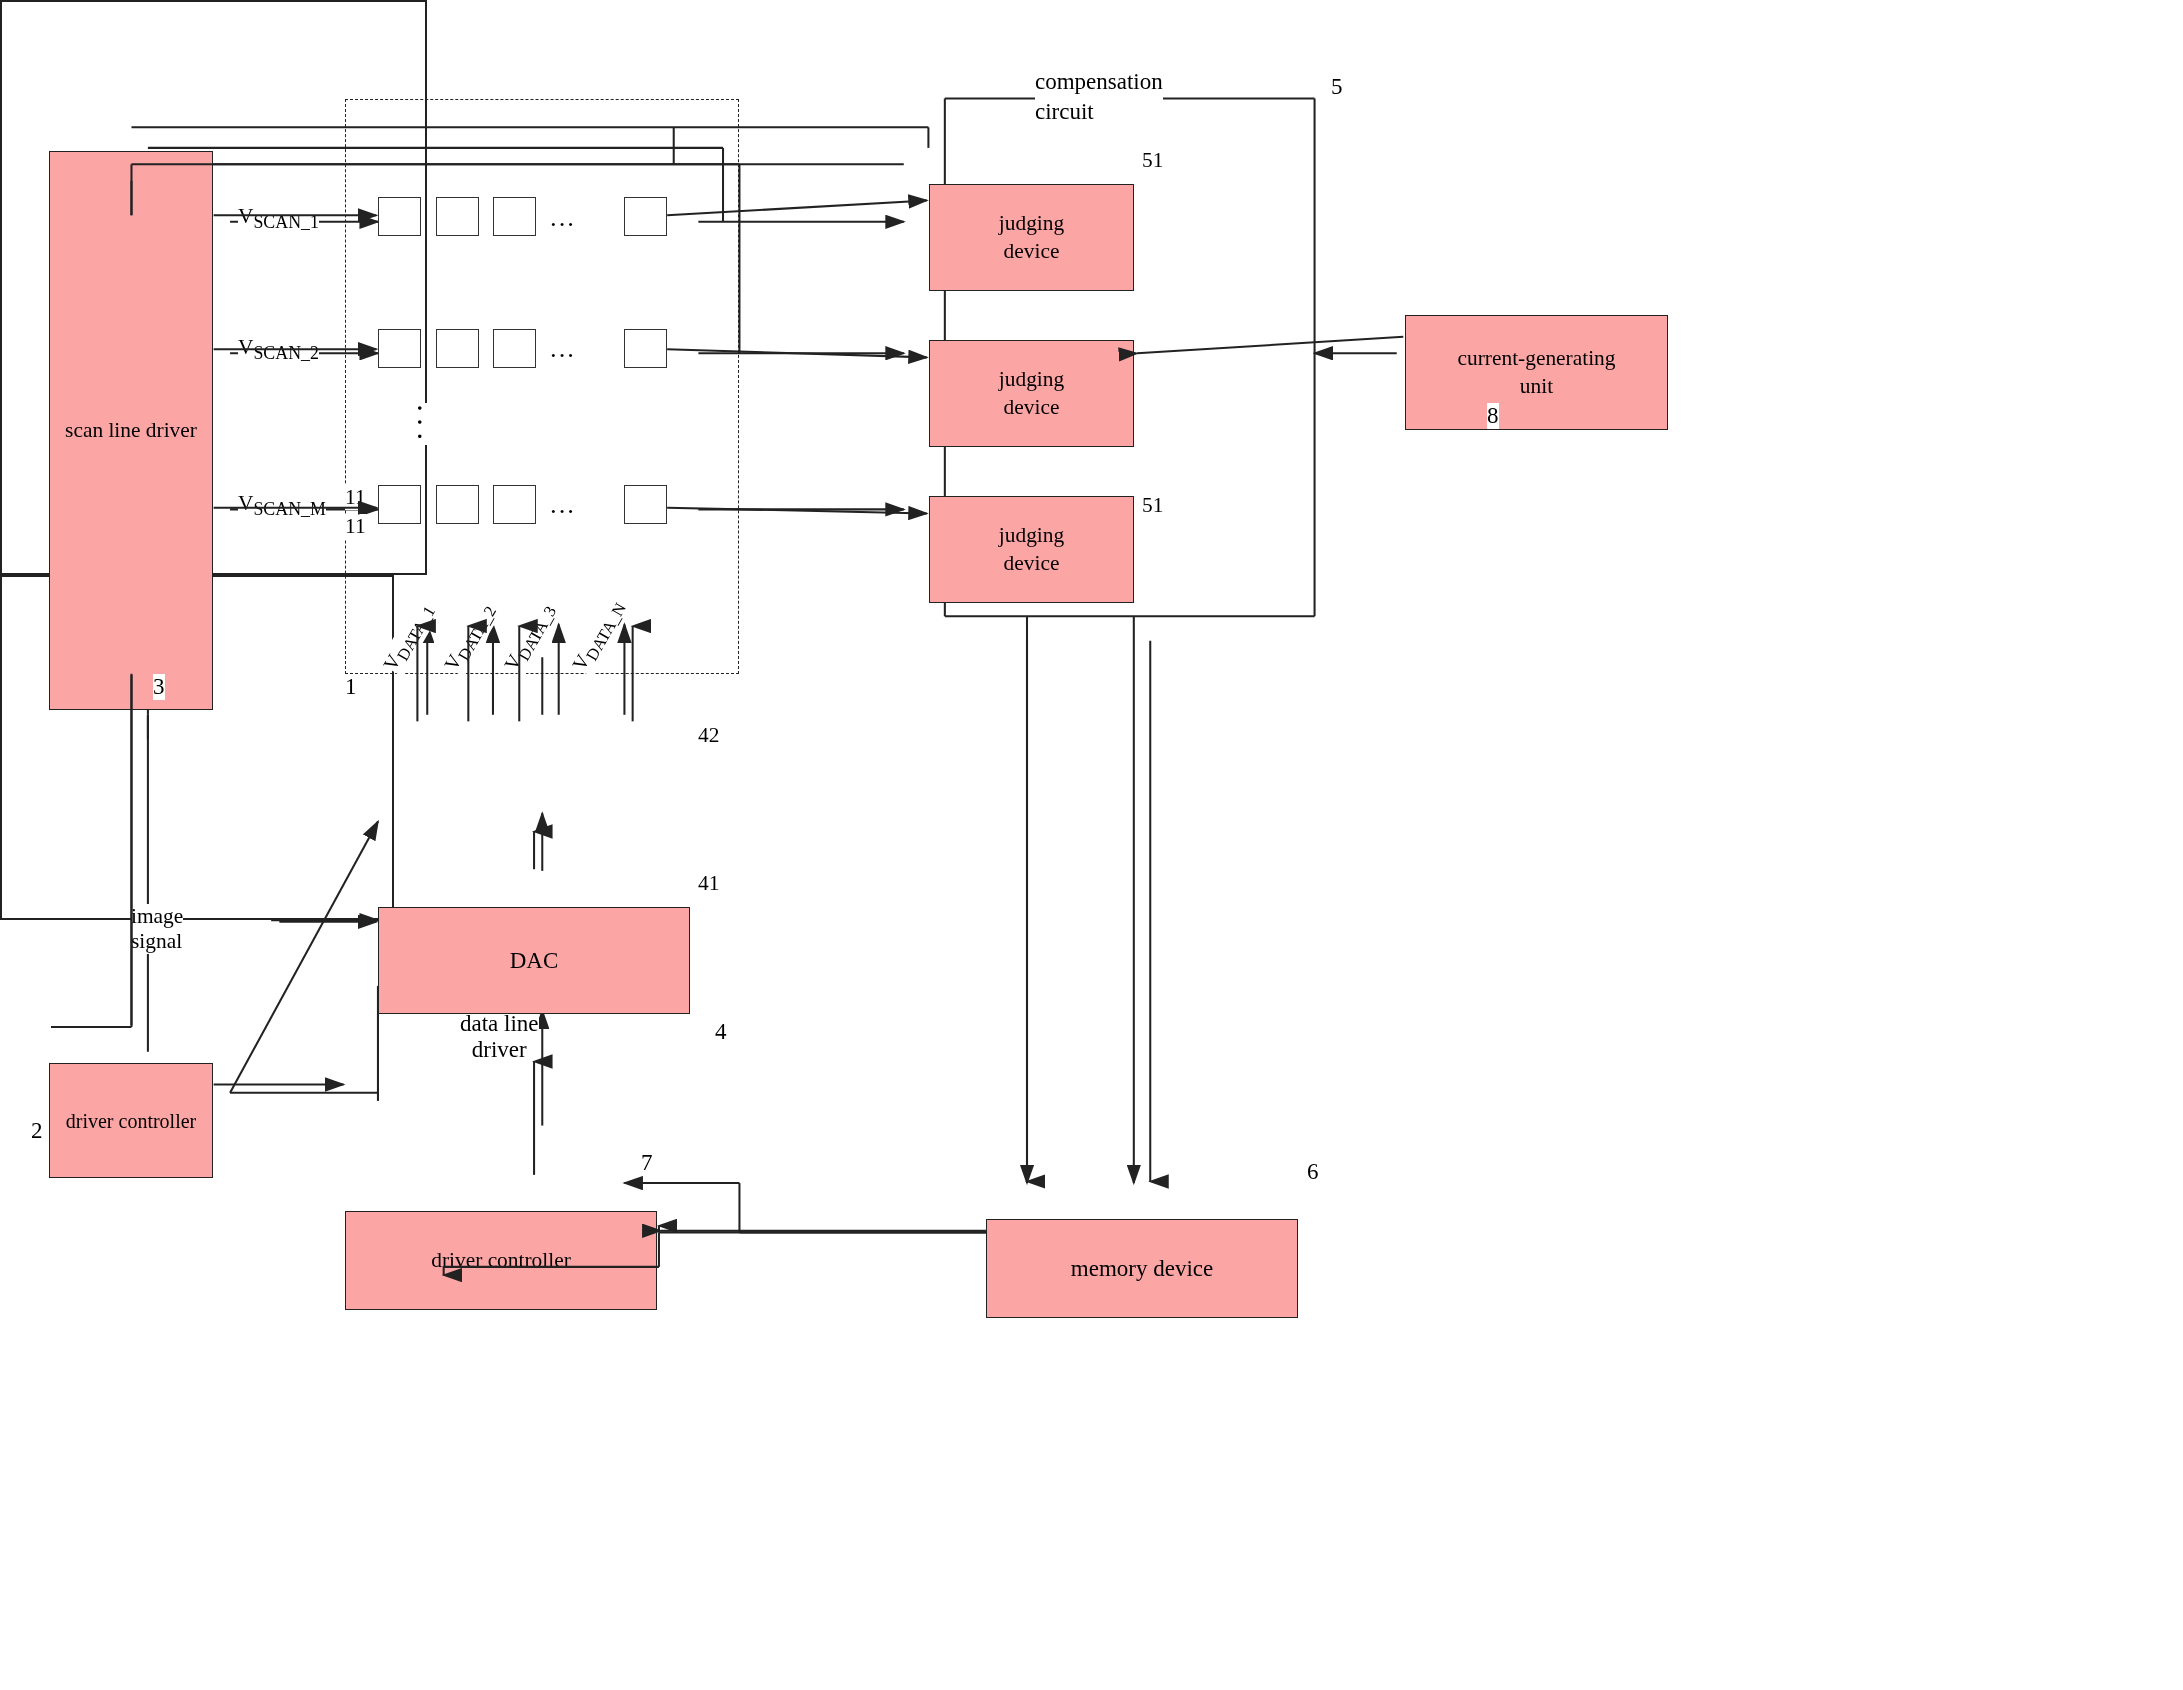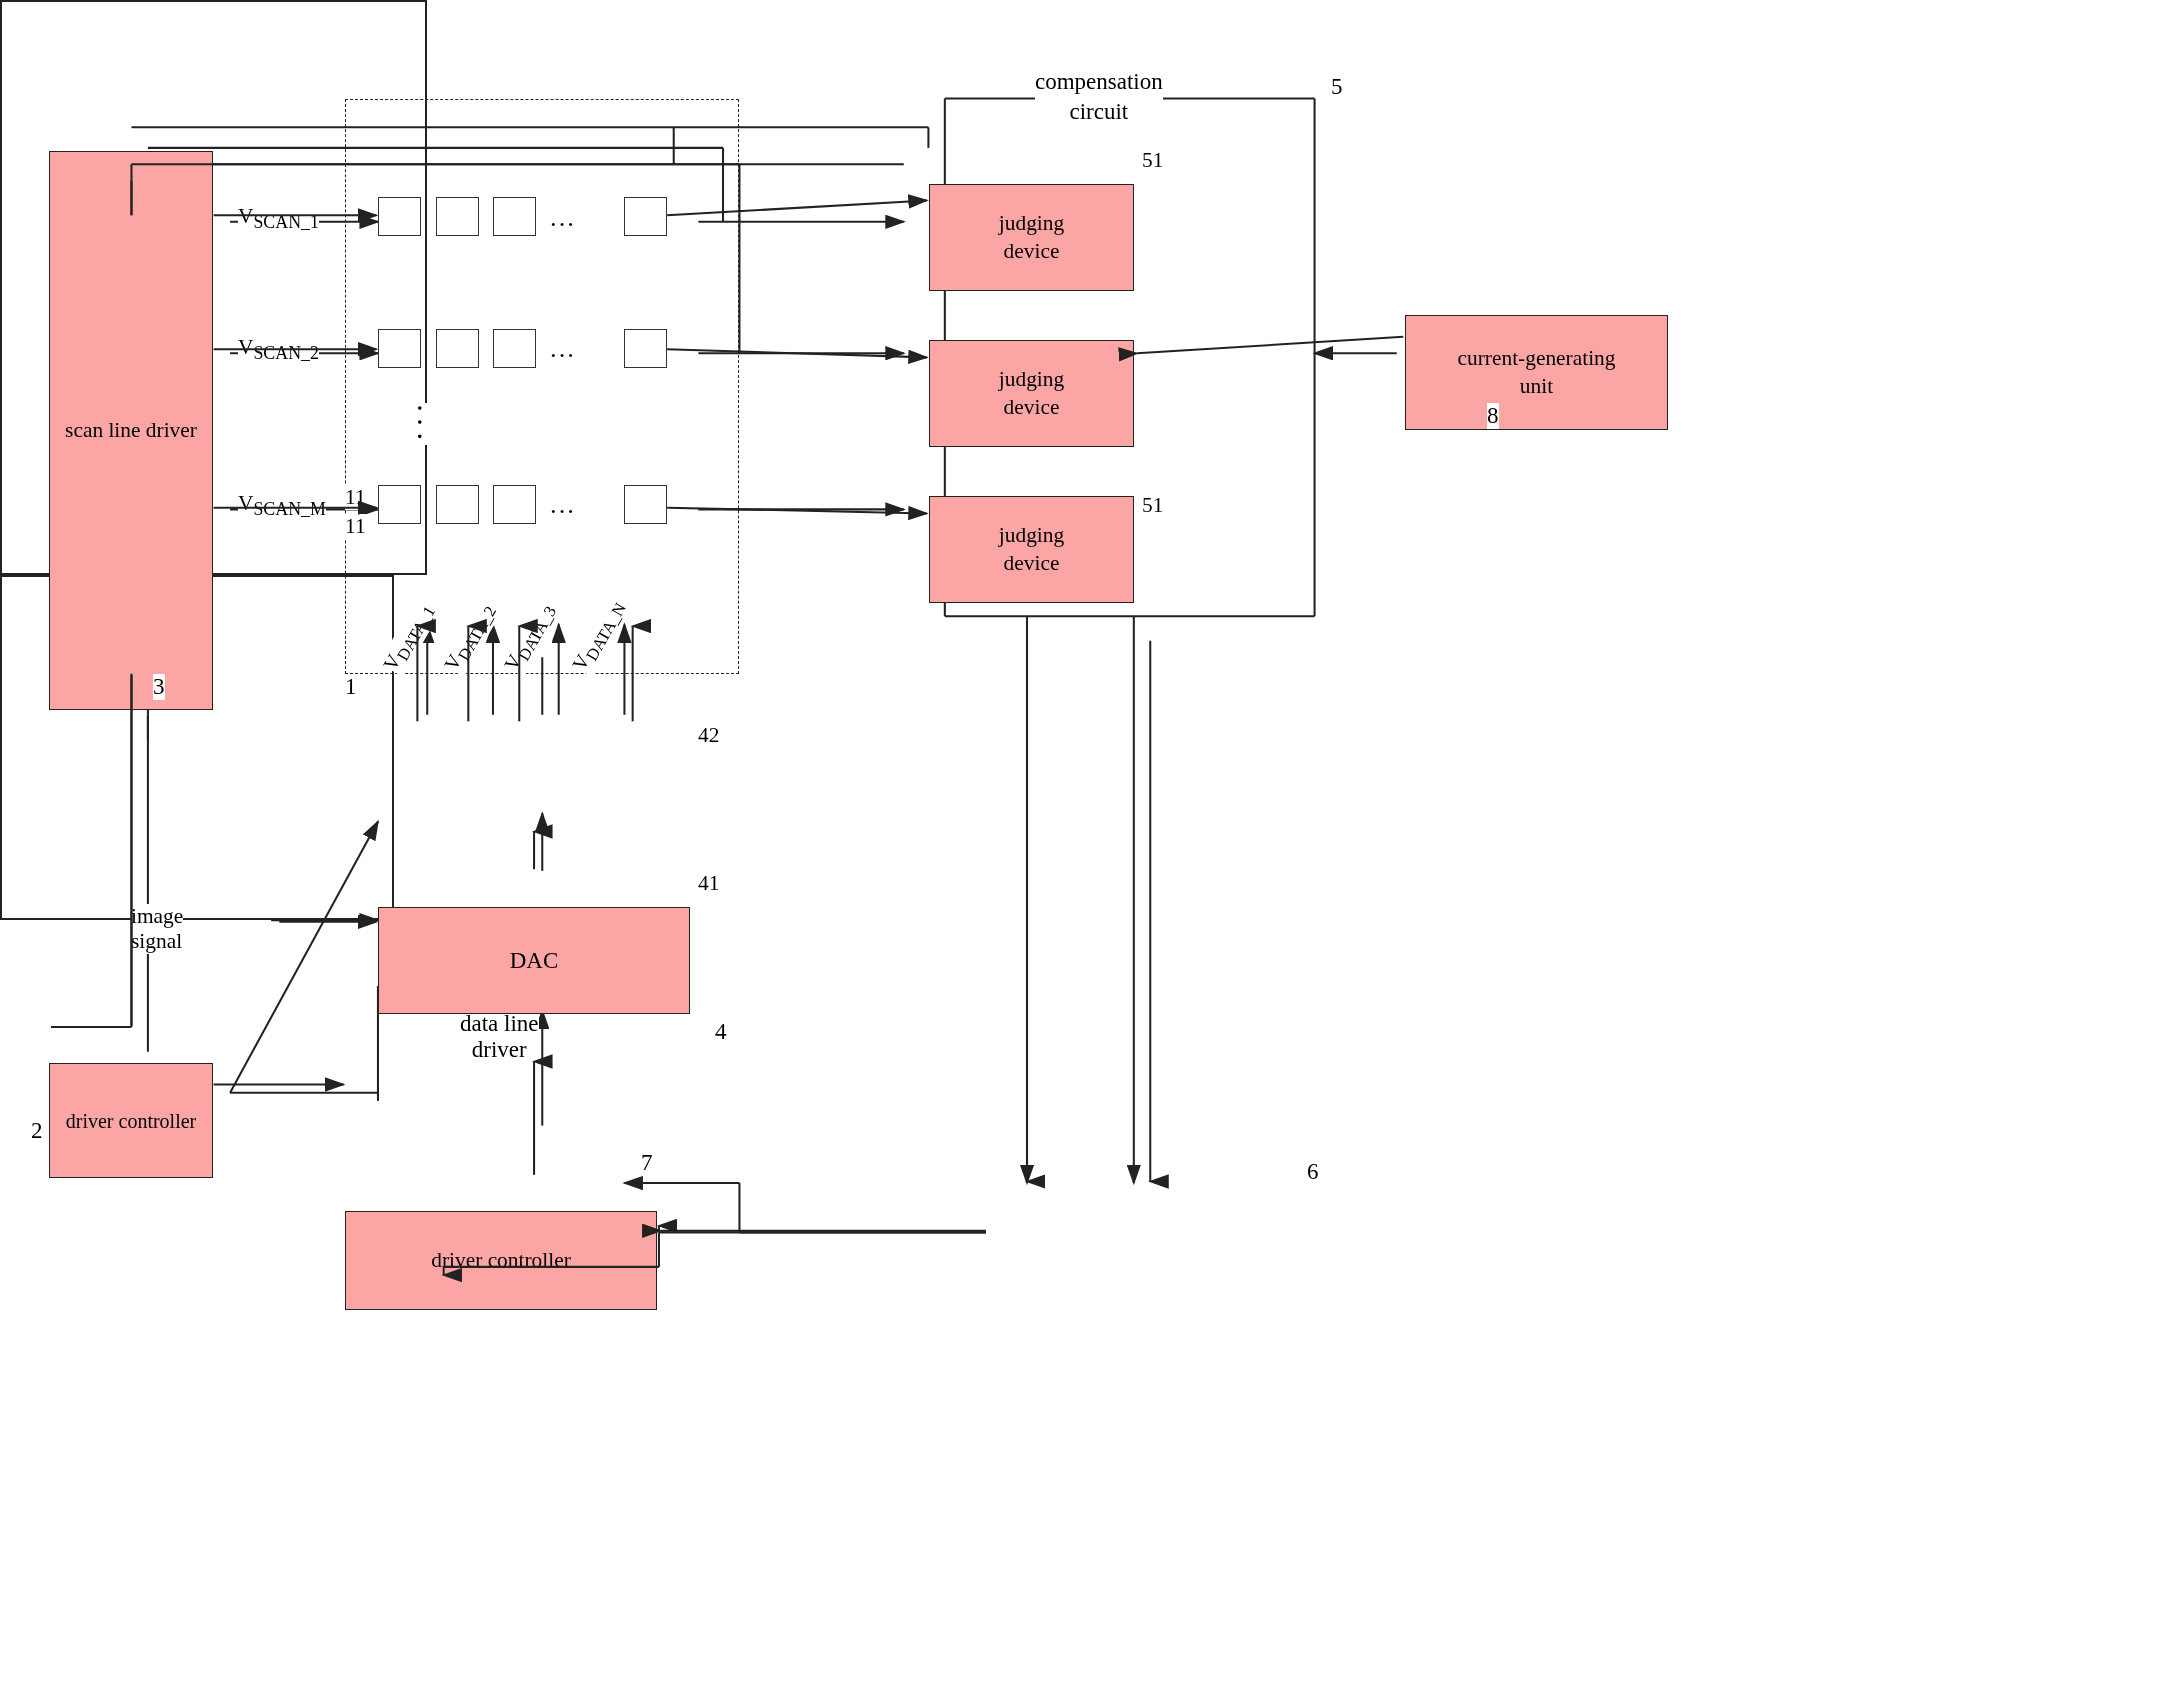--- a/index.html
+++ b/index.html
@@ -171,21 +171,21 @@
   <div class="label" style="left:549px; top:497px; font-size:26px;">···</div>
   <div class="cell" style="left:624px; top:485px;"></div>
 
   <div class="label" style="left:238px; top:204px; font-size:21.4px;">V<sub>SCAN_1</sub></div>
   <div class="label" style="left:238px; top:335px; font-size:21.4px;">V<sub>SCAN_2</sub></div>
   <div class="label" style="left:238px; top:491px; font-size:21.4px;">V<sub>SCAN_M</sub></div>
 
   <div class="box-thick" style="left:904px; top:66px; width:427px; height:575px; font-size:21.4px; border:2.5px solid #222; background:#fff;">
   </div>
 
-  <div class="label" style="left:1035px; top:67px; font-size:23px; text-align:center; line-height:1.3;">compensation<br>circuit</div>
+  <div class="label" style="left:1035px; top:67px; font-size:23px; text-align:left; line-height:1.3;">compensation<br>circuit</div>
 
   <div class="label" style="left:1331px; top:74px; font-size:23px;">5</div>
 
   <div class="box" style="left:929px; top:148px; width:205px; height:107px; font-size:21.4px;">
     <span>judging<br>device</span>
   </div>
 
   <div class="label" style="left:1142px; top:148px; font-size:21.4px;">51</div>
 
   <div class="box" style="left:929px; top:304px; width:205px; height:107px; font-size:21.4px;">
@@ -219,20 +219,23 @@
 
 
   <div class="label" style="left:698px; top:723px; font-size:21.4px;">42</div>
 
   <div class="box" style="left:345px; top:1175px; width:312px; height:99px; font-size:21.4px;">
     <span>driver controller</span>
   </div>
 
   <div class="label" style="left:641px; top:1150px; font-size:23px;">7</div>
 
+  <div class="box" style="left:986px; top:1183px; width:312px; height:99px; font-size:23px;">
+    <span>memory device</span>
+  </div>
 
   <div class="label" style="left:1307px; top:1159px; font-size:23px;">6</div>
 
   <div class="label" style="left:403px; top:649px; font-size:20px; transform:rotate(-60deg); transform-origin:left bottom;">V<sub>DATA_1</sub></div>
   <div class="label" style="left:464px; top:649px; font-size:20px; transform:rotate(-60deg); transform-origin:left bottom;">V<sub>DATA_2</sub></div>
   <div class="label" style="left:524px; top:649px; font-size:20px; transform:rotate(-60deg); transform-origin:left bottom;">V<sub>DATA_3</sub></div>
   <div class="label" style="left:592px; top:649px; font-size:20px; transform:rotate(-60deg); transform-origin:left bottom;">V<sub>DATA_N</sub></div>
 
   <div class="label" style="left:131px; top:904px; font-size:21.4px;">image<br>signal</div>
 

